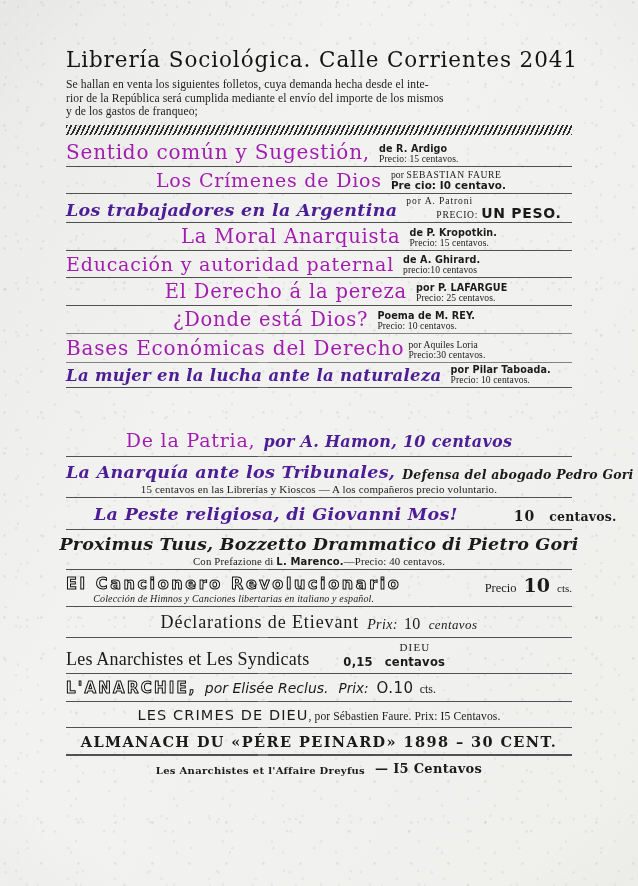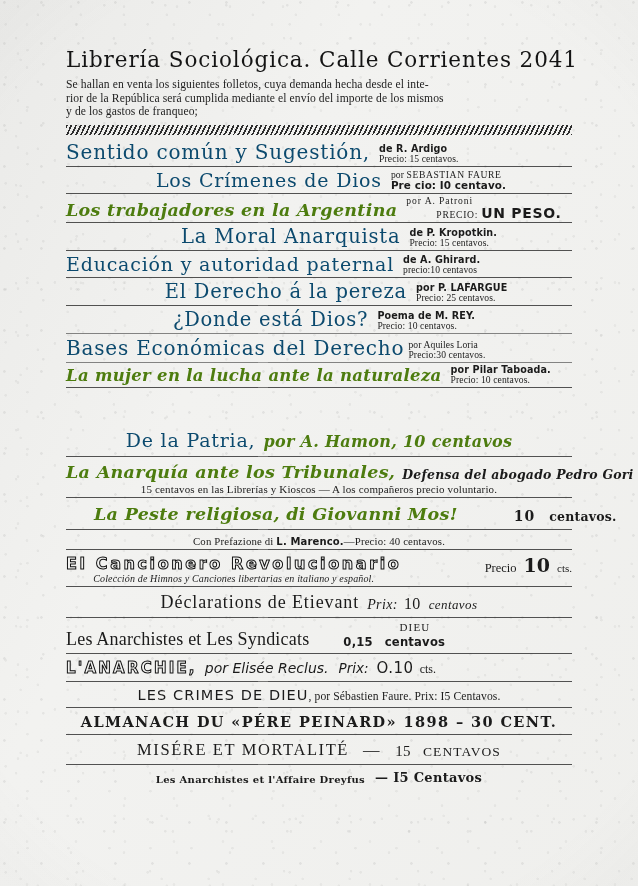--- a/index.html
+++ b/index.html
@@ -73,22 +73,22 @@
     margin:0;
     background-image:linear-gradient(90deg,#2a2a2a 0 38%,#555 38% 40%,#2a2a2a 40% 100%);
   }
   .rule.soft{opacity:.55;}
   .line{display:flex;align-items:flex-end;white-space:nowrap;}
   .line.center{justify-content:center;}
   .line.spread{justify-content:space-between;}
   .gap{flex:0 0 auto;}
 
   
-  .t-deco{font-family:"DejaVu Serif",serif;font-size:19px;letter-spacing:.8px;color:#0c4a6e;}
-  .t-ital{font-family:"DejaVu Serif",serif;font-style:italic;font-weight:700;font-size:16.5px;letter-spacing:.3px;color:#4d7c0f;}
+  .t-deco{font-family:"DejaVu Serif",serif;font-size:19px;letter-spacing:.8px;color:#a21caf;}
+  .t-ital{font-family:"DejaVu Serif",serif;font-style:italic;font-weight:700;font-size:16.5px;letter-spacing:.3px;color:#4c1d95;}
   .t-ital.lg{font-size:17.5px;}
   .t-script{font-family:"DejaVu Serif",serif;font-style:italic;font-weight:700;font-size:17px;letter-spacing:.2px;}
   .t-roman{font-family:"Liberation Serif",serif;font-size:18px;letter-spacing:.4px;}
   .t-outline{
     font-family:"DejaVu Sans",sans-serif;font-weight:700;font-size:16px;letter-spacing:2.6px;
     color:#f2f2f0;-webkit-text-stroke:1px #141414;text-shadow:0 0 0 #141414;
   }
   .t-sanscond{font-family:"DejaVu Sans",sans-serif;font-weight:700;font-size:14.5px;letter-spacing:.6px;}
   .t-slab{font-family:"DejaVu Serif",serif;font-weight:700;font-size:16.5px;letter-spacing:1.1px;}
   .t-capserif{font-family:"Liberation Serif",serif;font-size:16.5px;letter-spacing:1.6px;}
@@ -252,20 +252,23 @@
         <span class="t-ital lg">La Peste  religiosa, di Giovanni Mos!</span>
         <span class="gap" style="width:56px;"></span>
         <span class="t-slab" style="font-size:14px;">10</span>
         <span class="gap" style="width:14px;"></span>
         <span class="t-slab" style="font-size:12.5px;letter-spacing:.2px;">centavos.</span>
       </div>
     </div>
     <div class="rule"></div>
 
     <div class="row" style="padding-top:4px;">
+      <div class="line center">
+        <span class="t-script" style="font-size:17.5px;">Proximus Tuus, Bozzetto Drammatico di  Pietro  Gori</span>
+      </div>
       <div class="sub"><span>Con Prefazione di </span><span class="bold" style="font-family:'DejaVu Sans',sans-serif;font-size:10px;">L. Marenco.</span><span>—Precio: 40 centavos.</span></div>
     </div>
     <div class="rule"></div>
 
     <div class="row" style="padding-top:4px;">
       <div class="line spread" style="align-items:flex-start;">
         <span style="display:inline-block;text-align:center;">
           <span class="t-outline" style="display:block;">El Cancionero Revolucionario</span>
           <span class="sub ital" style="display:block;margin-top:0;">Colección de Himnos y Canciones libertarias en italiano y español.</span>
         </span>
@@ -327,31 +330,20 @@
     </div>
     <div class="rule"></div>
 
     <div class="row" style="padding:5px 0 4px;">
       <div class="line center">
         <span class="t-slab" style="font-size:14.5px;letter-spacing:1.4px;">ALMANACH DU «PÉRE PEINARD» 1898 – 30 CENT.</span>
       </div>
     </div>
     <div class="rule"></div>
 
-    <div class="row" style="padding:5px 0 4px;">
-      <div class="line center">
-        <span class="t-capserif">MISÉRE ET MORTALITÉ</span>
-        <span class="gap" style="width:14px;"></span>
-        <span class="t-capserif">—</span>
-        <span class="gap" style="width:14px;"></span>
-        <span class="t-capserif" style="font-size:15px;letter-spacing:.4px;">15</span>
-        <span class="gap" style="width:12px;"></span>
-        <span class="t-capserif" style="font-size:13.5px;letter-spacing:1.1px;">CENTAVOS</span>
-      </div>
-    </div>
     <div class="rule"></div>
 
     <div class="row" style="padding:5px 0 4px;">
       <div class="line center">
         <span class="t-fatblack" style="font-size:10px;letter-spacing:.3px;">Les Anarchistes et l'Affaire Dreyfus</span>
         <span class="gap" style="width:10px;"></span>
         <span class="t-fatblack" style="font-size:13px;letter-spacing:.3px;">— I5 Centavos</span>
       </div>
     </div>
 

